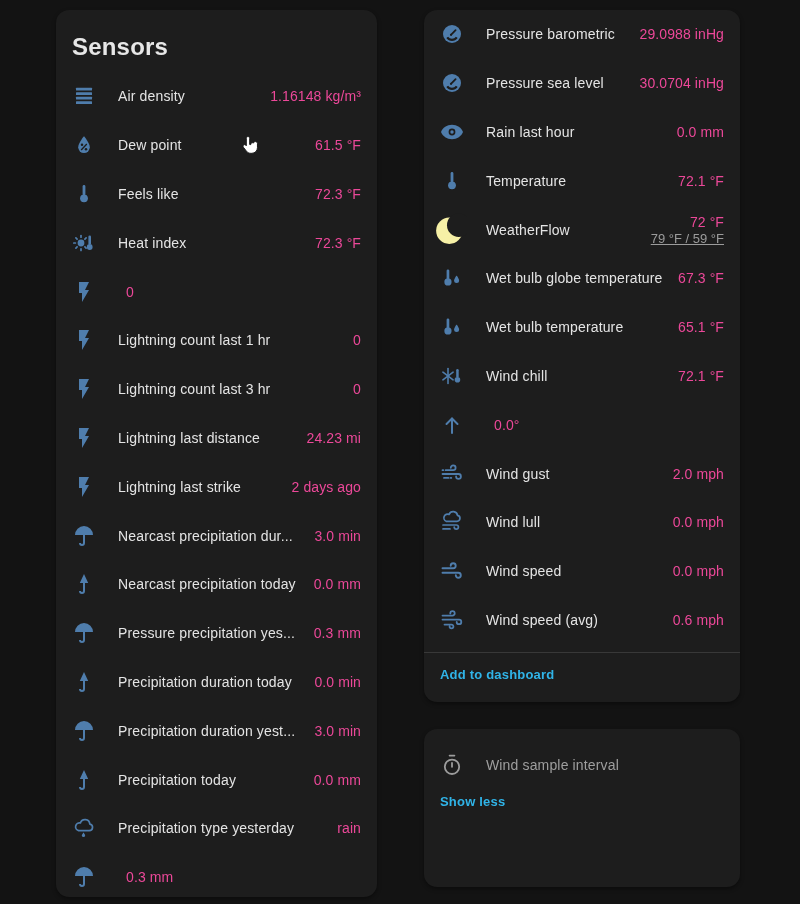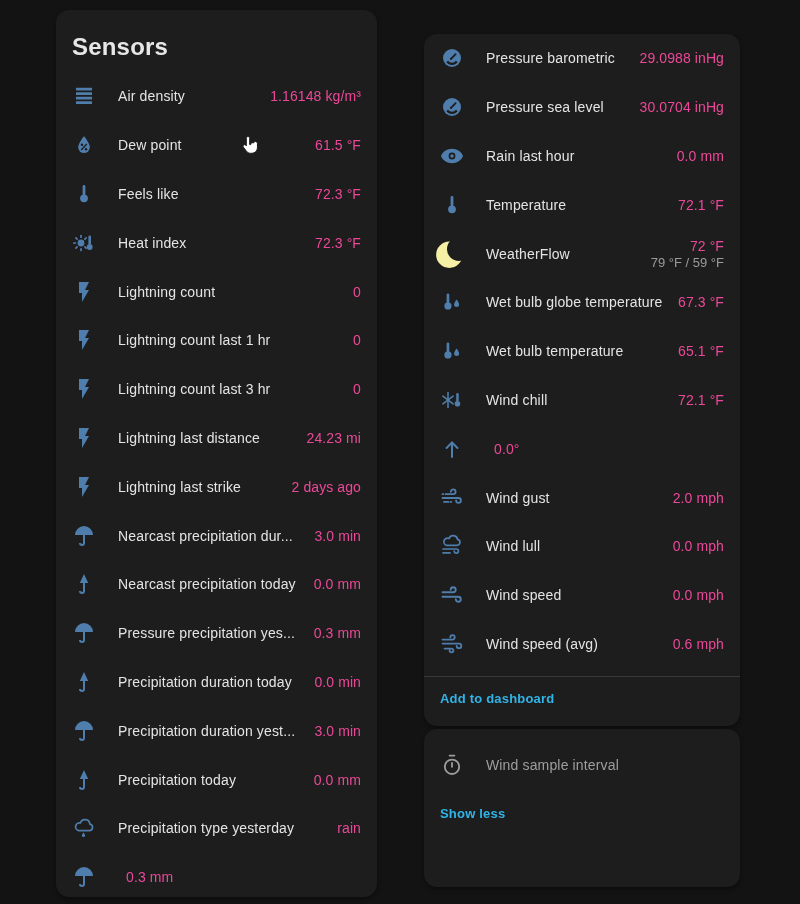--- a/index.html
+++ b/index.html
@@ -8,21 +8,21 @@
     background:var(--page-bg,#131313);
     font-family:"Liberation Sans",sans-serif;
     -webkit-font-smoothing:antialiased;
   }
   .card{
     position:absolute;background:var(--card-bg,#1d1d1d);
     border-radius:13px;overflow:hidden;
     box-shadow:0 2px 4px rgba(0,0,0,.4);
   }
   .card-sensors{left:56px;top:10px;width:321px;height:887px;}
-  .card-right{left:424px;top:34px;width:316px;height:692px;}
+  .card-right{left:424px;top:10px;width:316px;height:692px;}
   .card-diagnostic{left:424px;top:729px;width:316px;height:158px;}
   .card-title{
     margin:0;padding:22px 16px 10px 16px;
     font-size:24px;font-weight:700;line-height:30px;color:#e7e7e7;
     letter-spacing:.2px;
   }
   .rows{display:block;}
   .row{
     display:flex;align-items:center;height:48.8px;padding:0 16px;cursor:pointer;
   }
@@ -32,30 +32,30 @@
   }
   .icon svg{width:24px;height:24px;display:block;}
   .icon.moon{color:var(--moon,#f6f0a6);}
   .icon.moon svg{width:34px;height:34px;position:absolute;left:-7px;top:-5px;}
   .label{
     flex:1;min-width:0;font-size:14px;color:#e4e4e4;letter-spacing:.15px;
     white-space:nowrap;overflow:hidden;text-overflow:ellipsis;
   }
   .valwrap{flex:none;text-align:right;margin-left:8px;}
   .value{display:block;font-size:14px;color:#ec4899;white-space:nowrap;letter-spacing:.1px;}
-  .secondary{display:block;font-size:13px;color:#9b9b9b;white-space:nowrap;margin-top:1px;}
+  .secondary{display:block;font-size:13px;color:#9b9b9b;white-space:nowrap;margin-top:1px;text-decoration:underline;}
   .divider{border-top:1px solid rgba(255,255,255,.12);margin-top:8px;}
   .card-action{
     display:inline-block;margin:14px 16px;font-size:13px;font-weight:700;
     color:var(--accent,#30b4e8);cursor:pointer;text-decoration:none;letter-spacing:.2px;
   }
   .card-diagnostic .rows{margin-top:12px;}
   .card-diagnostic .icon{color:#9c9c9c;}
   .card-diagnostic .label{color:#9e9e9e;}
-  .card-diagnostic .card-action{margin-top:16px;margin-bottom:9px;}
+  .card-diagnostic .card-action{margin-top:4px;margin-bottom:9px;}
   #cursor{position:absolute;left:241px;top:135px;width:19px;height:25px;z-index:10;pointer-events:none;}
 </style>
 </head>
 <body style="--page-bg: #131313; --card-bg: #1d1d1d; --icon: #4f7dac; --moon: #f6f0a6; --accent: #30b4e8;">
 
 <section class="card card-sensors">
   <h1 class="card-title">Sensors</h1>
   <div class="rows" id="sensors-rows">
       <div class="row">
     <span class="icon">
@@ -120,21 +120,20 @@
     <span class="valwrap">
       <span class="value">72.3 °F</span>
     </span>
   </div>
       <div class="row">
     <span class="icon">
           <svg viewBox="0 0 24 24">
             <path fill="currentColor" d="M7,2V13H10V22L17,10H13L17,2H7Z"></path>
           </svg>
         </span>
-    <span class="label">Lightning count</span>
     <span class="valwrap">
       <span class="value">0</span>
     </span>
   </div>
       <div class="row">
     <span class="icon">
           <svg viewBox="0 0 24 24">
             <path fill="currentColor" d="M7,2V13H10V22L17,10H13L17,2H7Z"></path>
           </svg>
         </span>

